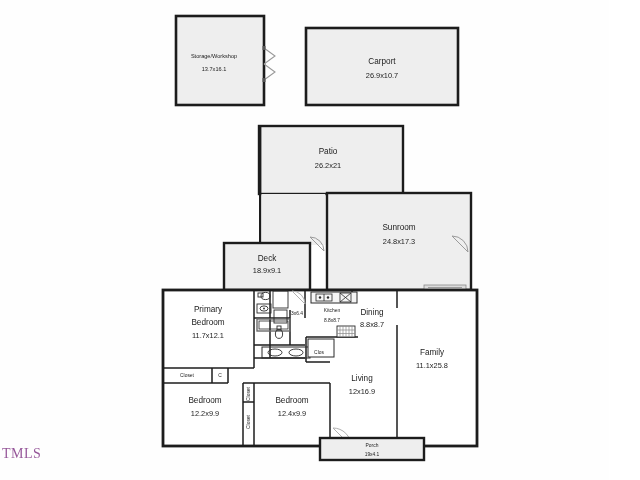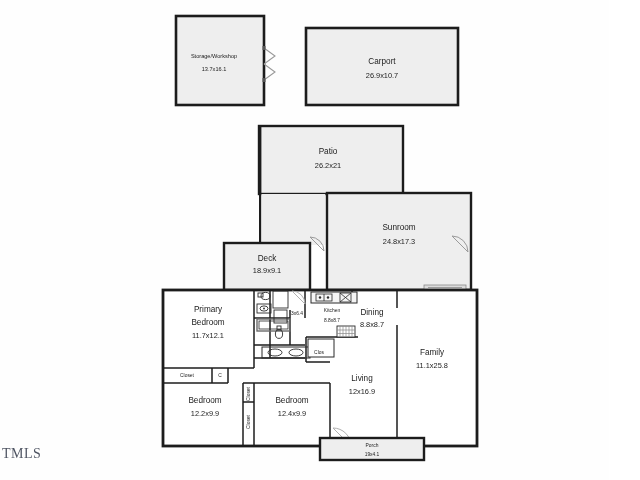--- a/index.html
+++ b/index.html
@@ -25,21 +25,21 @@
     position: absolute;
     left: 0; top: 0;
   }
   .watermark {
     position: absolute;
     left: 2px;
     top: 446px;
     font-family: "Liberation Serif", serif;
     font-size: 14px;
     letter-spacing: 0.5px;
-    color: #0f172a;
+    color: #701a75;
     opacity: 0.75;
     user-select: none;
   }
   
   text {
     font-family: "Liberation Sans", sans-serif;
     fill: #1c1c1c;
     text-anchor: middle;
     dominant-baseline: middle;
   }

